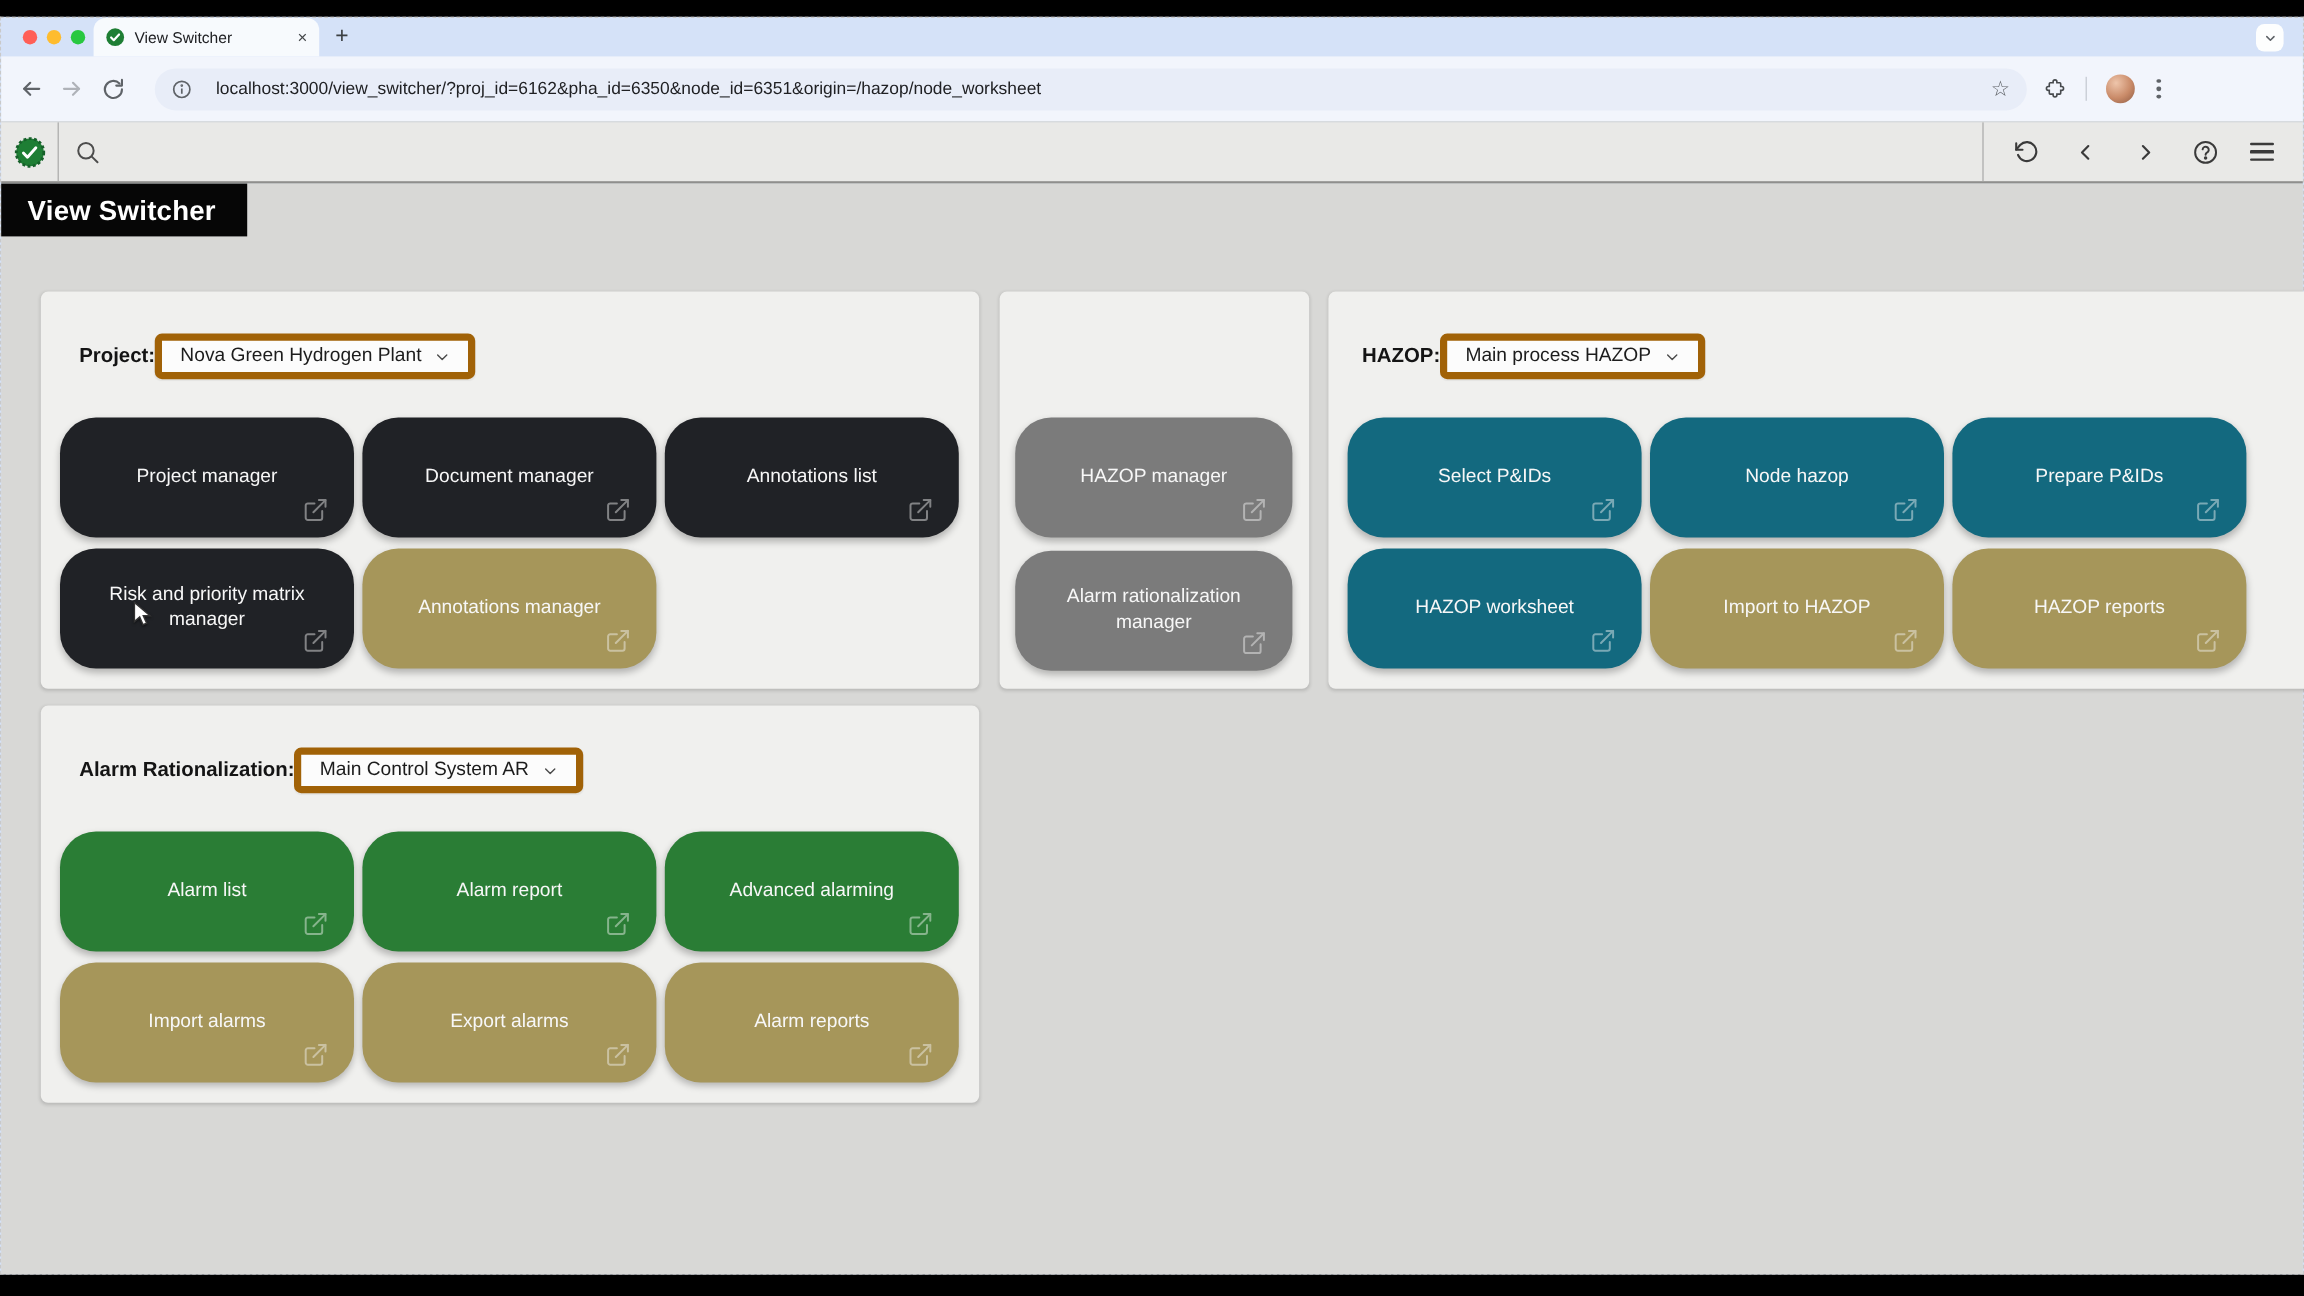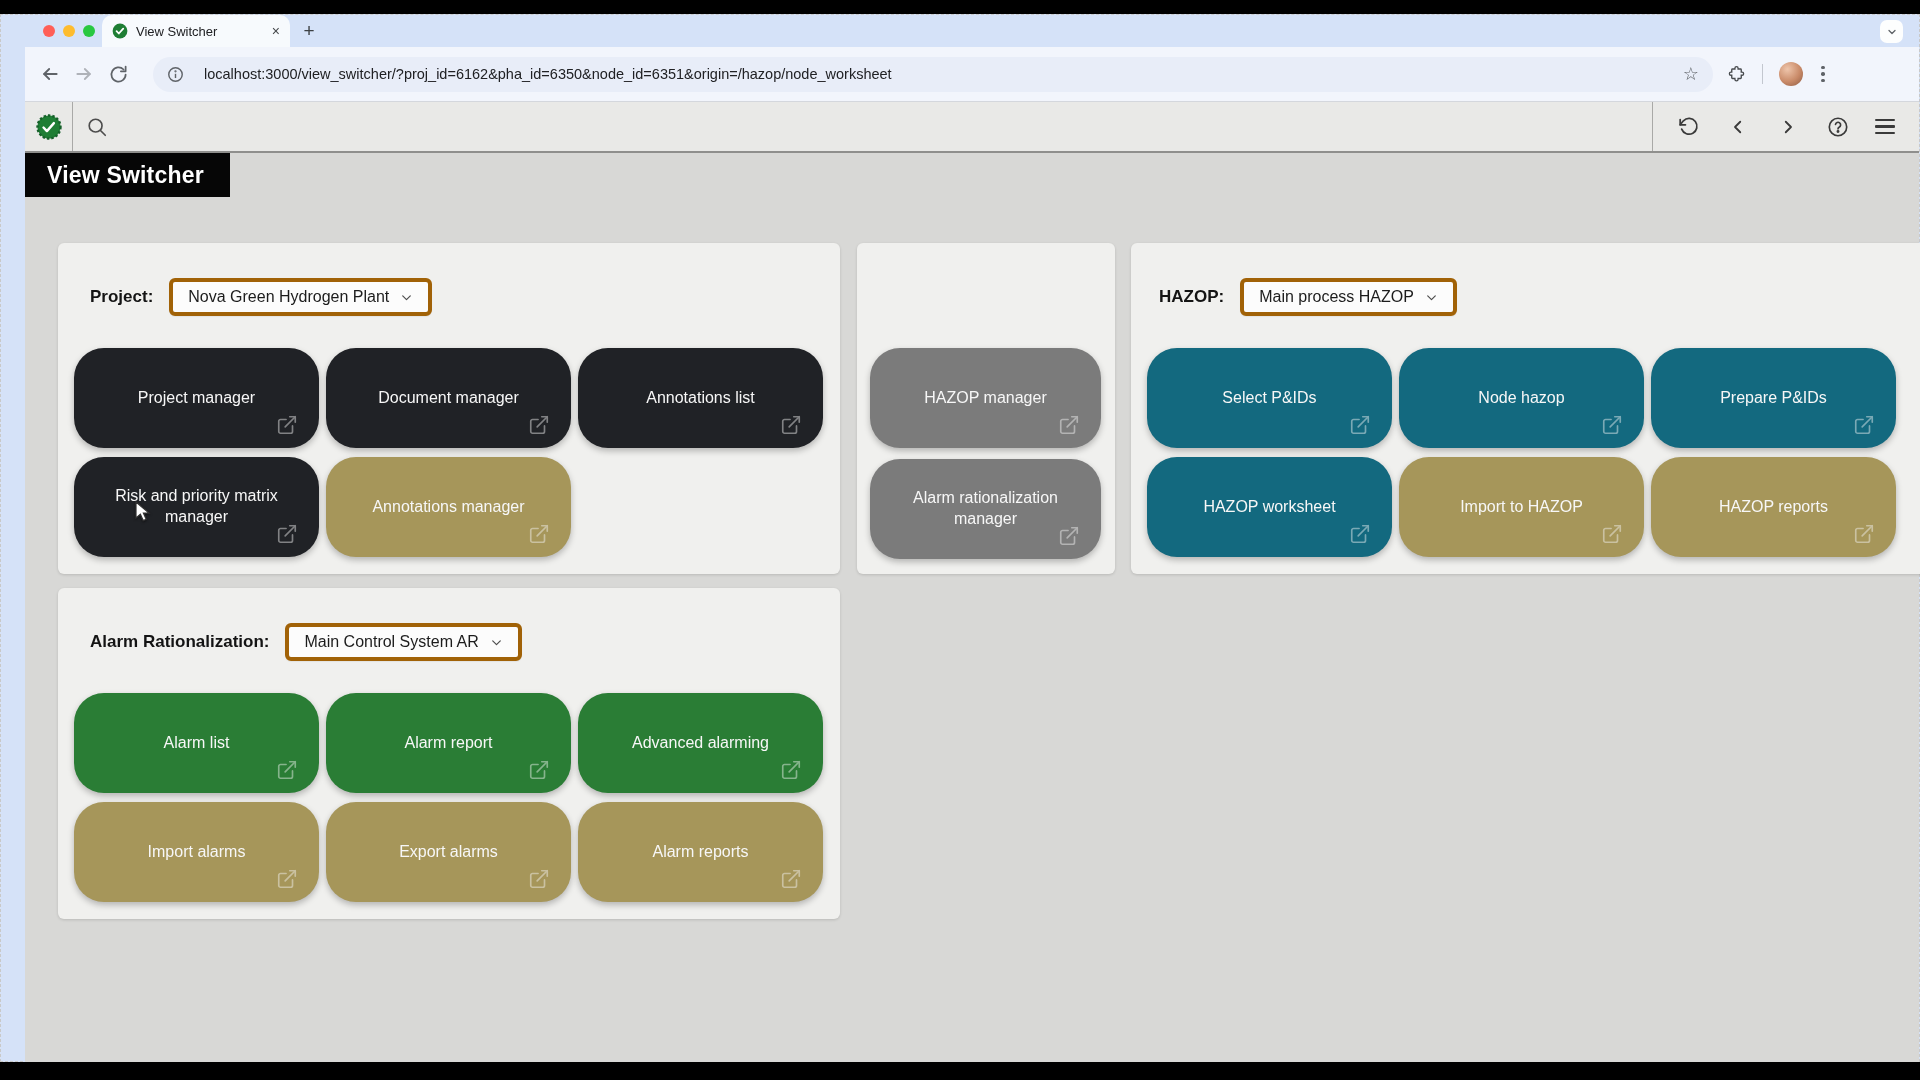--- a/index.html
+++ b/index.html
@@ -1,19 +1,19 @@
 <!DOCTYPE html>
 <html><head>
 <meta charset="utf-8">
 <style>
   * { margin:0; padding:0; box-sizing:border-box; }
   html,body { width:1920px; height:1080px; overflow:hidden; background:#000; font-family:"Liberation Sans", sans-serif; }
 
   
-  .window { position:absolute; left:0; top:14px; width:1920px; height:1048px; background:#d5e2f8; border:1px dashed #c9c9c9;padding-left:24px; }
+  .window { position:absolute; left:0; top:14px; width:1920px; height:1048px; background:#d5e2f8; border:1px dashed #c9c9c9; }
 
   
   .tabstrip { position:relative; height:32px; background:#d5e2f8; }
   .traffic { position:absolute; left:18px; top:10px; display:flex; gap:8px; }
   .light { width:12px; height:12px; border-radius:50%; }
   .light.red{ background:#ff5f57; } .light.yellow{ background:#febc2e; } .light.green{ background:#28c840; }
   .tab { position:absolute; left:77px; top:0; width:188px; height:32px; background:#f7fafd; border-radius:10px 10px 0 0; display:flex; align-items:center; padding:0 10px; gap:8px; }
   .tab-title { font-size:13px; color:#202124; flex:1; white-space:nowrap; overflow:hidden; }
   .tab-close { font-size:14px; color:#44474a; cursor:pointer; line-height:1; }
   .newtab { position:absolute; left:272px; top:4px; width:24px; height:24px; font-size:19px; color:#3c4043; display:flex; align-items:center; justify-content:center; cursor:pointer; }
@@ -44,24 +44,24 @@
   
   .content { position:relative; height:909px; background:#d8d8d6; }
   .page-title { position:absolute; left:0; top:0; height:44px; min-width:205px; background:#060606; color:#fff; font-size:23px; font-weight:bold; line-height:44px; padding:0 24px 0 22px; letter-spacing:.2px; }
 
   .panel { position:absolute; background:#f0f0ee; border-radius:6px; box-shadow:0 1px 3px rgba(0,0,0,.14); }
   .panel.project { left:33px;  top:90px;  width:782px; height:331px; }
   .panel.managers{ left:832px; top:90px;  width:258px; height:331px; }
   .panel.hazop   { left:1106px;top:90px;  width:896px; height:331px; }
   .panel.ar      { left:33px;  top:435px; width:782px; height:331px; }
 
-  .panel-header { position:absolute; left:32px; top:35px; height:38px; display:flex; align-items:center; gap:16px; }
+  .panel-header { position:absolute; left:32px; top:35px; height:38px; display:flex; align-items:center; }
   .panel.hazop .panel-header { left:28px; }
   .panel-label { font-size:17px; font-weight:bold; color:#141414; white-space:nowrap; }
-  .dropdown { height:38px; background:#fcfcfc; border:4px solid #a16207; border-radius:6px; display:flex; align-items:center; gap:11px; padding:0 15px; cursor:pointer; box-shadow:0 1px 1px rgba(0,0,0,.05); }
+  .dropdown { height:38px; background:#fcfcfc; border:6px solid #a16207; border-radius:6px; display:flex; align-items:center; gap:11px; padding:0 15px; cursor:pointer; box-shadow:0 1px 1px rgba(0,0,0,.05); }
   .dropdown-value { font-size:16px; color:#1c1c1c; white-space:nowrap; }
 
   .btn-grid { position:absolute; left:16px; top:105px; display:grid; grid-template-columns:repeat(3,245px); grid-auto-rows:100px; gap:9px 7px; }
   .panel.managers .btn-grid { left:13px; grid-template-columns:231px; gap:11px; }
 
   .tile { position:relative; border-radius:30px; display:flex; align-items:center; justify-content:center; text-align:center; padding:0 34px; color:#f7f7f7; font-size:16px; line-height:1.3; cursor:pointer; box-shadow:0 3px 6px rgba(0,0,0,.25); }
   .tile-dark  { background:#202226; }
   .tile-gray  { background:#7b7b7b; }
   .tile-teal  { background:#13697f; }
   .tile-khaki { background:#a6965a; }

